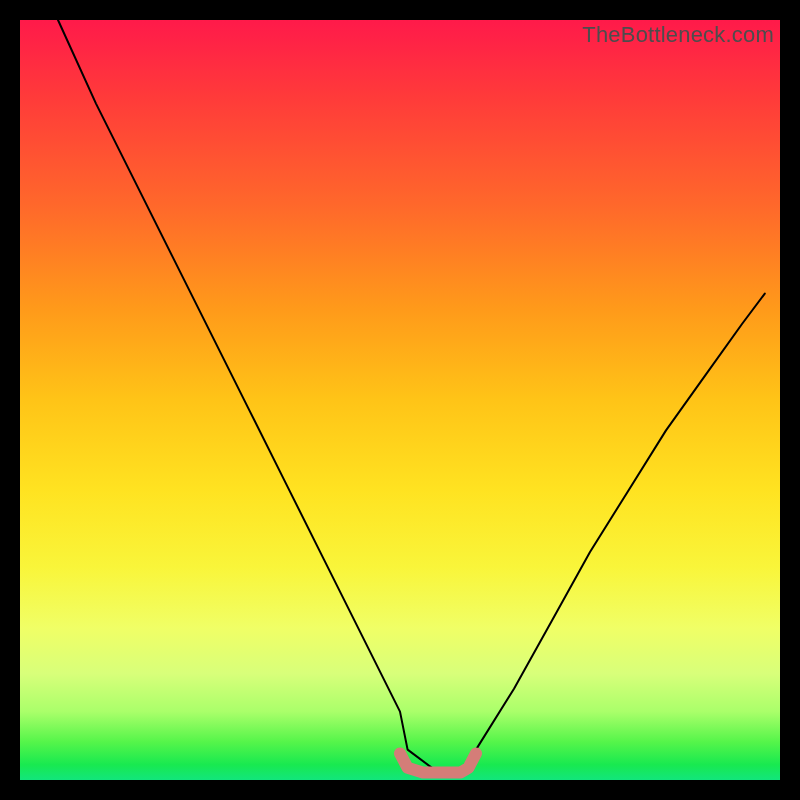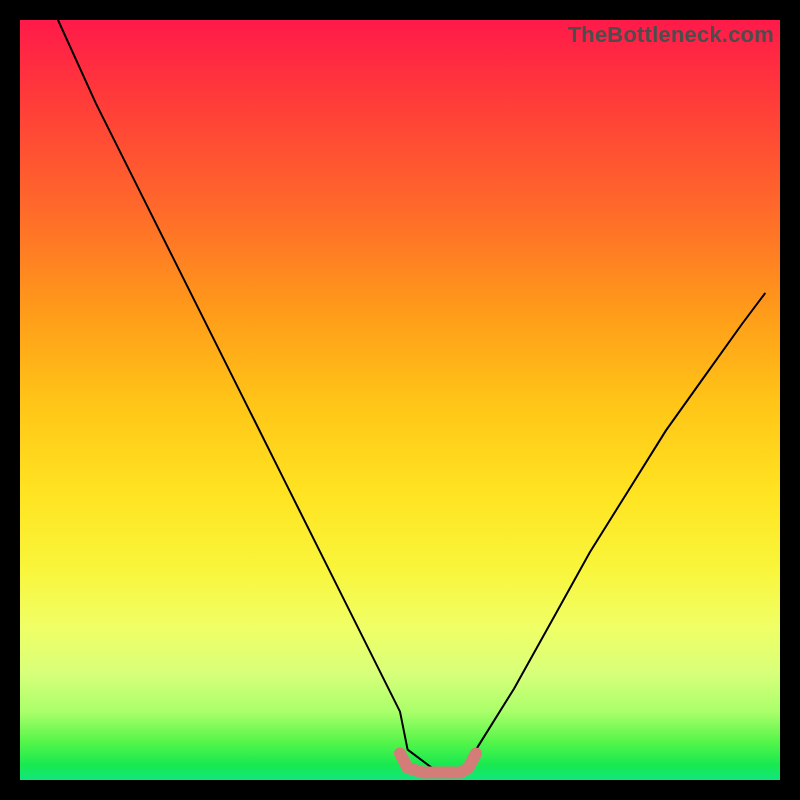--- a/index.html
+++ b/index.html
@@ -41,21 +41,21 @@
       #55f54a 95%,
       #18e950 98%,
       #12e57c 100%
     );
   }
   .watermark {
     position: absolute;
     top: 2px;
     right: 6px;
     font-size: 22px;
-    font-weight: 700;
+    font-weight: 400;
     color: #4d4d4d;
     letter-spacing: 0.2px;
     user-select: none;
     text-align: right;
   }
   svg.curve {
     position: absolute;
     left: 0;
     top: 0;
     width: 760px;

